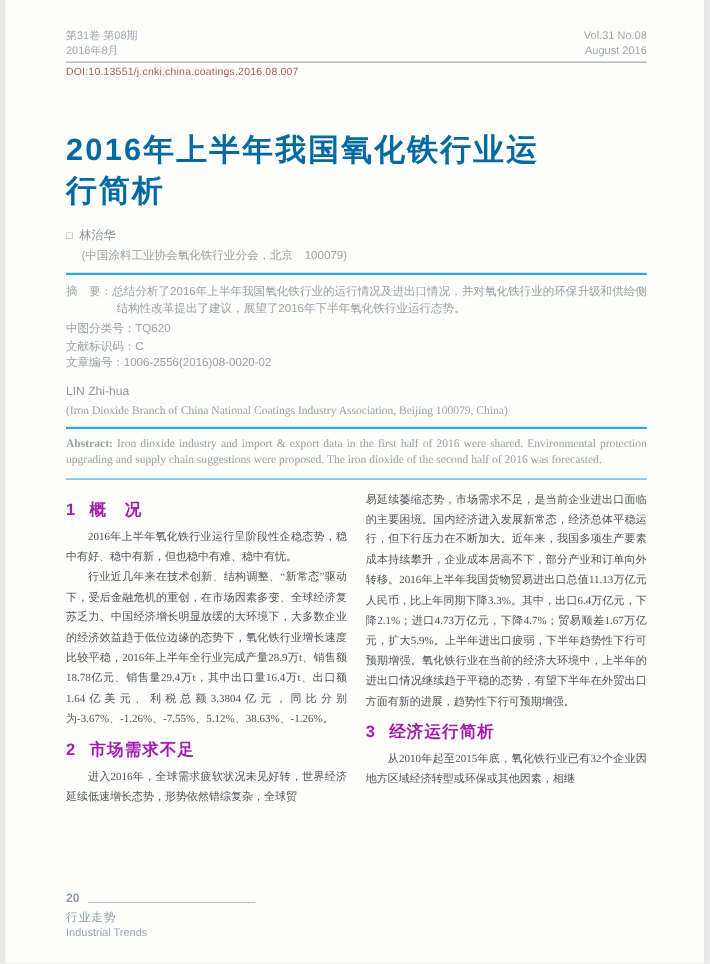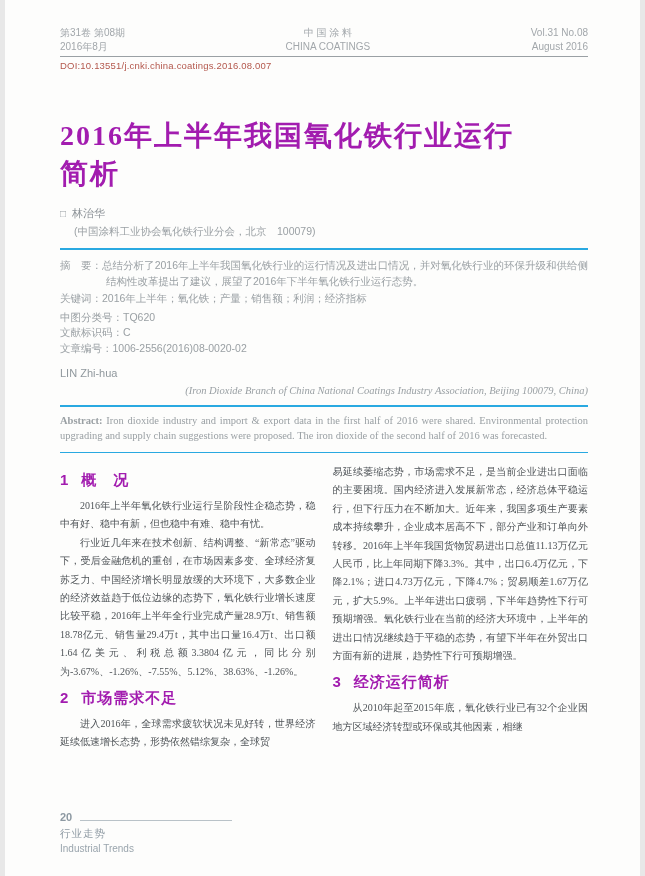--- a/index.html
+++ b/index.html
@@ -26,25 +26,25 @@
   .h-col.right{text-align:right;}
   .doi{
     margin-top:3px;
     font-family:"Liberation Sans","DejaVu Sans",sans-serif;
     font-size:9.5px;color:#b3574c;letter-spacing:.2px;
   }
   
   .cn-title{
     margin:46px 0 0 0;
     width:460px;
-    font-family:Liberation Serif, serif;
+    font-family:Liberation Sans, sans-serif;
     font-weight:bold;
     font-size:28px;line-height:38px;
     letter-spacing:2px;
-    color:#a21caf;
+    color:#0369a1;
   }
   .author-line{
     margin-top:13px;
     font-size:11px;color:#8b9196;
     font-family:"Liberation Sans","DejaVu Sans",sans-serif;
   }
   .author-marker{color:#9aa0a4;margin-right:6px;font-size:10px;}
   .affil-cn{
     margin-top:4px;padding-left:14px;
     font-size:10.5px;color:#9aa0a4;
@@ -67,21 +67,21 @@
     font-weight:bold;
     font-size:20px;line-height:29px;
     color:#29a9e1;
     text-align:justify;
   }
   .en-author{
     margin-top:11px;font-size:11px;color:#90989d;
     font-family:"Liberation Sans","DejaVu Sans",sans-serif;
   }
   .en-affil{
-    margin-top:6px;font-size:10.5px;font-style:italic;color:#9aa0a4;text-align:right;
+    margin-top:6px;font-size:10.5px;color:#9aa0a4;
   }
   .en-abs{
     margin:6px 0 0 0;
     font-size:10.5px;line-height:15px;color:#9aa0a4;
     text-align:justify;
   }
   .en-abs .lbl{font-weight:bold;}
   
   .columns{display:flex;gap:17px;margin-top:10px;}
   .col{width:260px;}
@@ -112,43 +112,38 @@
 </head>
 <body>
 
 <div class="page">
 
   <div class="jheader">
     <div class="h-col left">
       <div>第31卷 第08期</div>
       <div>2016年8月</div>
     </div>
-    <div class="h-col center">
-      <div>中 国 涂 料</div>
-      <div>CHINA COATINGS</div>
-    </div>
     <div class="h-col right">
       <div>Vol.31 No.08</div>
       <div>August 2016</div>
     </div>
   </div>
   <div class="doi">DOI:10.13551/j.cnki.china.coatings.2016.08.007</div>
 
   <h1 class="cn-title">2016年上半年我国氧化铁行业运行简析</h1>
 
   <div class="author-line">
     <span class="author-marker">□</span><span>林治华</span>
   </div>
   <div class="affil-cn">(中国涂料工业协会氧化铁行业分会，北京　100079)</div>
 
   <div class="rule"></div>
 
   <div class="abstract-cn">
     <p class="hang"><span class="lbl">摘　要：</span><span>总结分析了2016年上半年我国氧化铁行业的运行情况及进出口情况，并对氧化铁行业的环保升级和供给侧结构性改革提出了建议，展望了2016年下半年氧化铁行业运行态势。</span></p>
-    <p class="hang"><span class="lbl">关键词：</span><span>2016年上半年；氧化铁；产量；销售额；利润；经济指标</span></p>
     <div class="meta-row">
       <span><span>中图分类号：</span><span>TQ620</span></span>
       <span><span>文献标识码：</span><span>C</span></span>
       <span><span>文章编号：</span><span>1006-2556(2016)08-0020-02</span></span>
     </div>
   </div>
 
   <div class="en-author">LIN Zhi-hua</div>
   <div class="en-affil">(Iron Dioxide Branch of China National Coatings Industry Association, Beijing 100079, China)</div>
 

